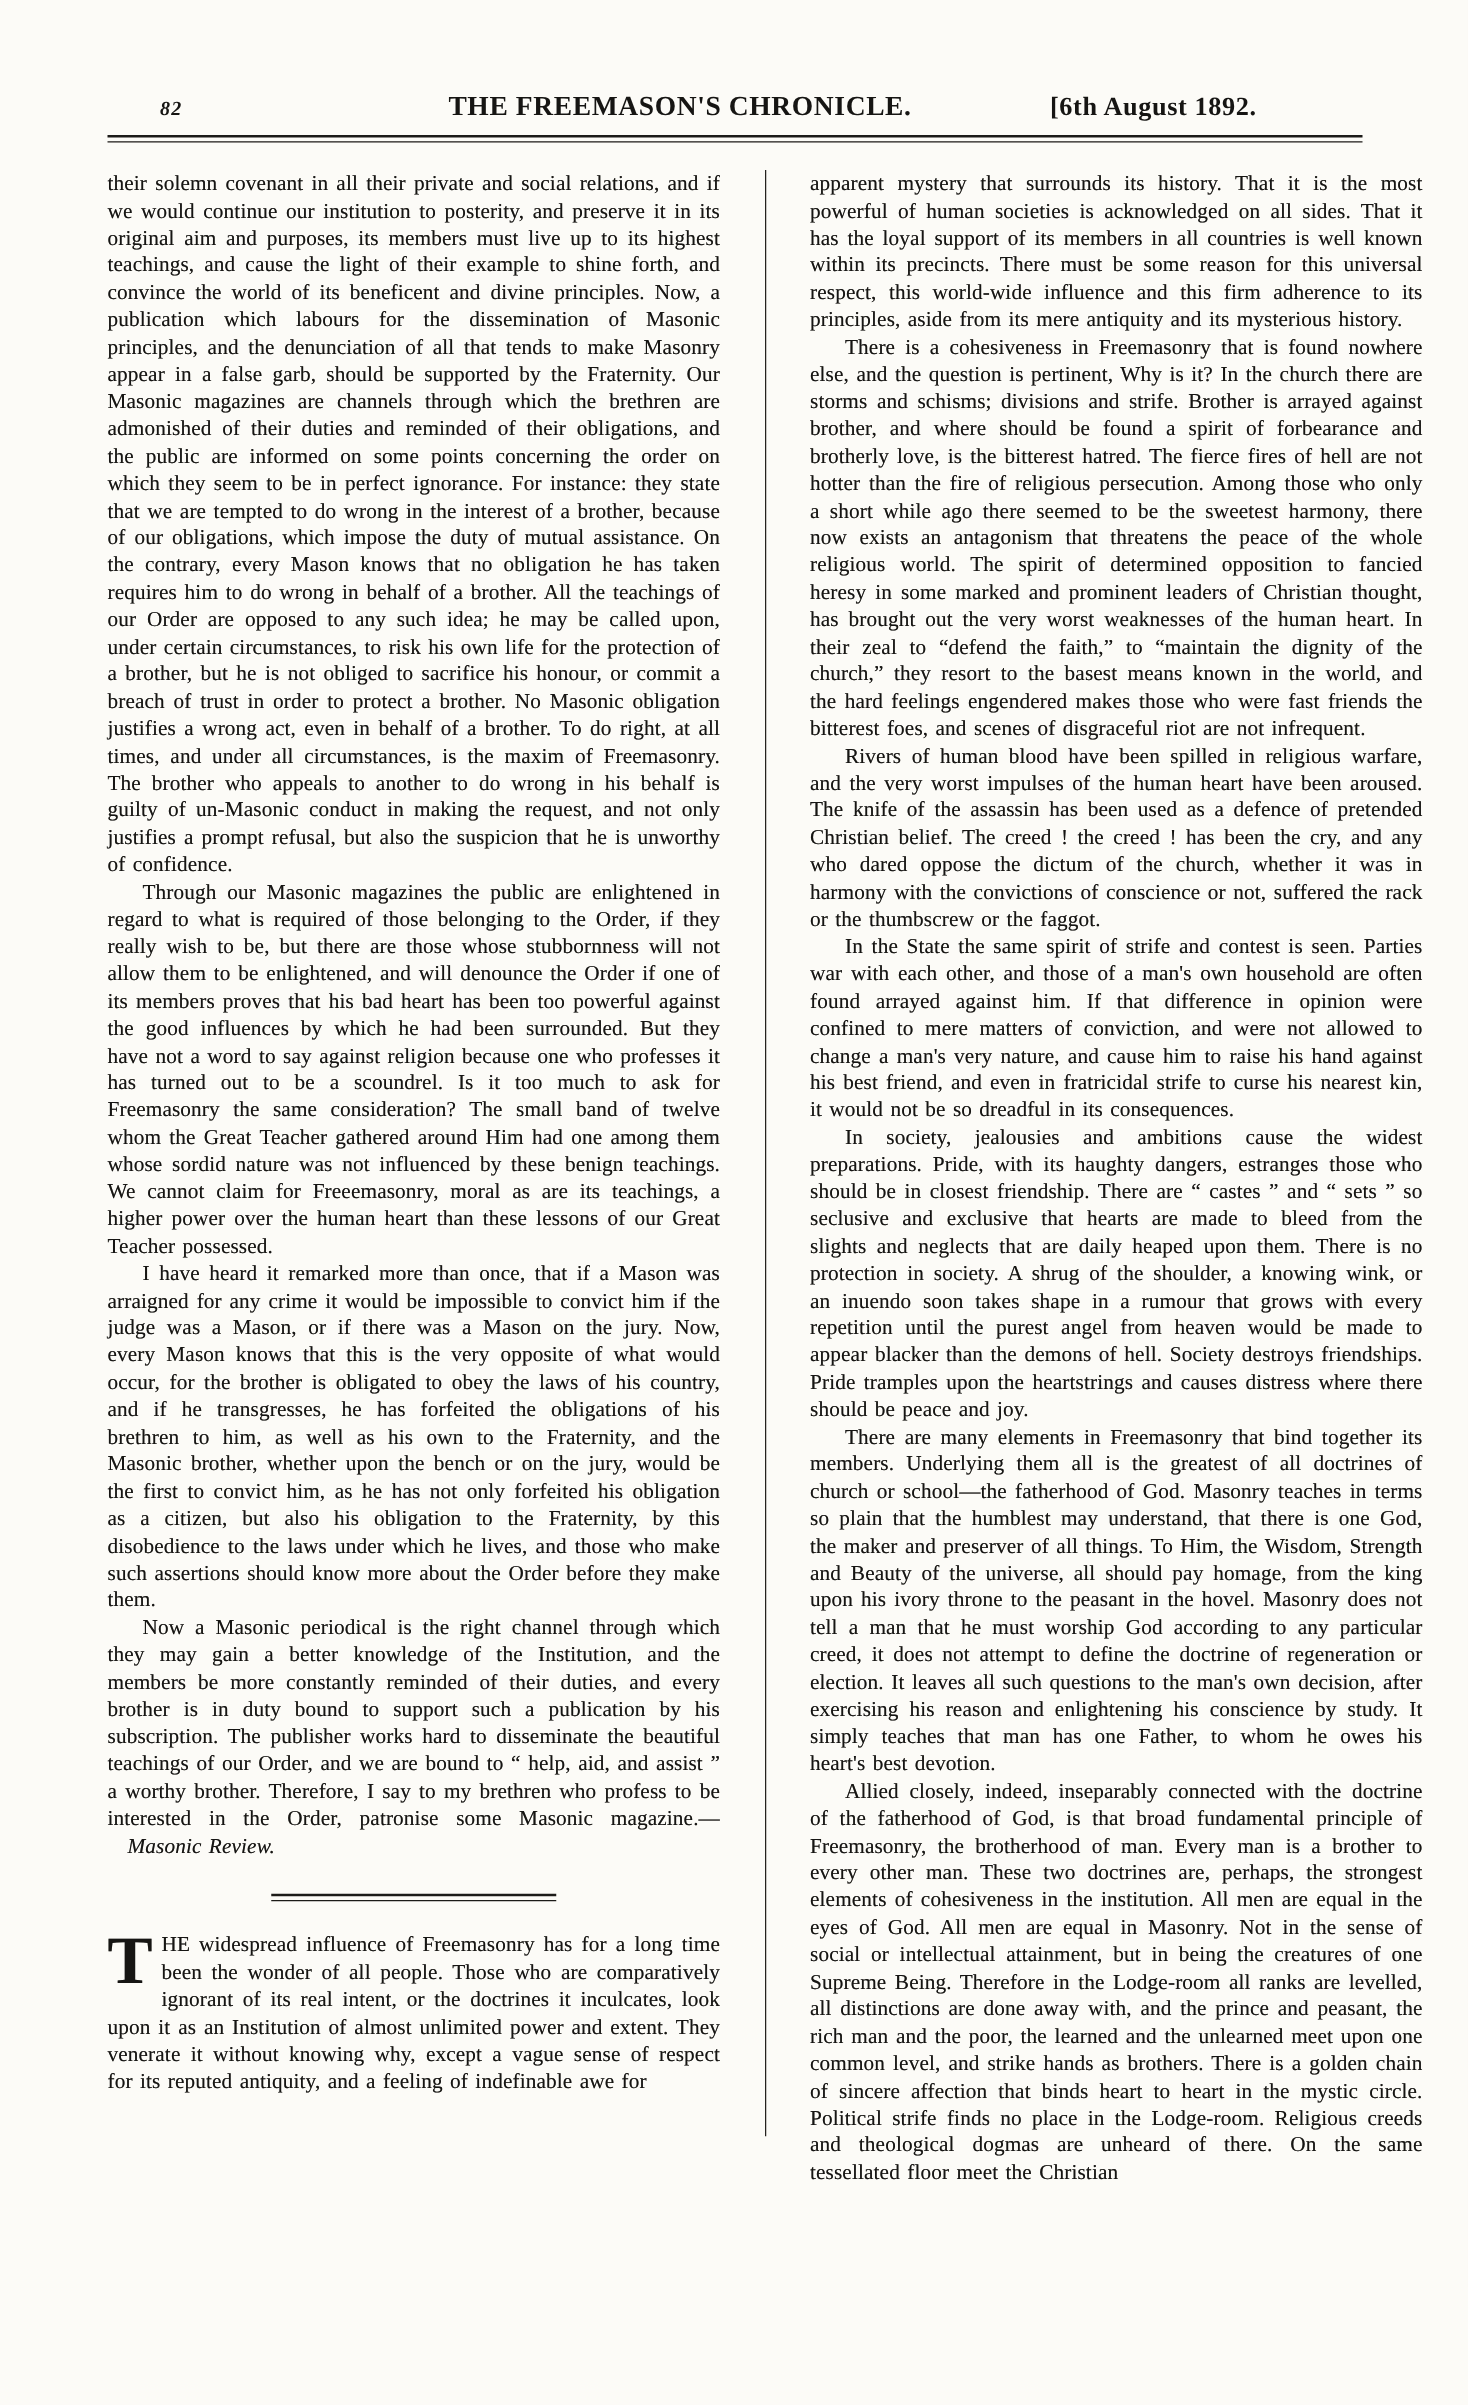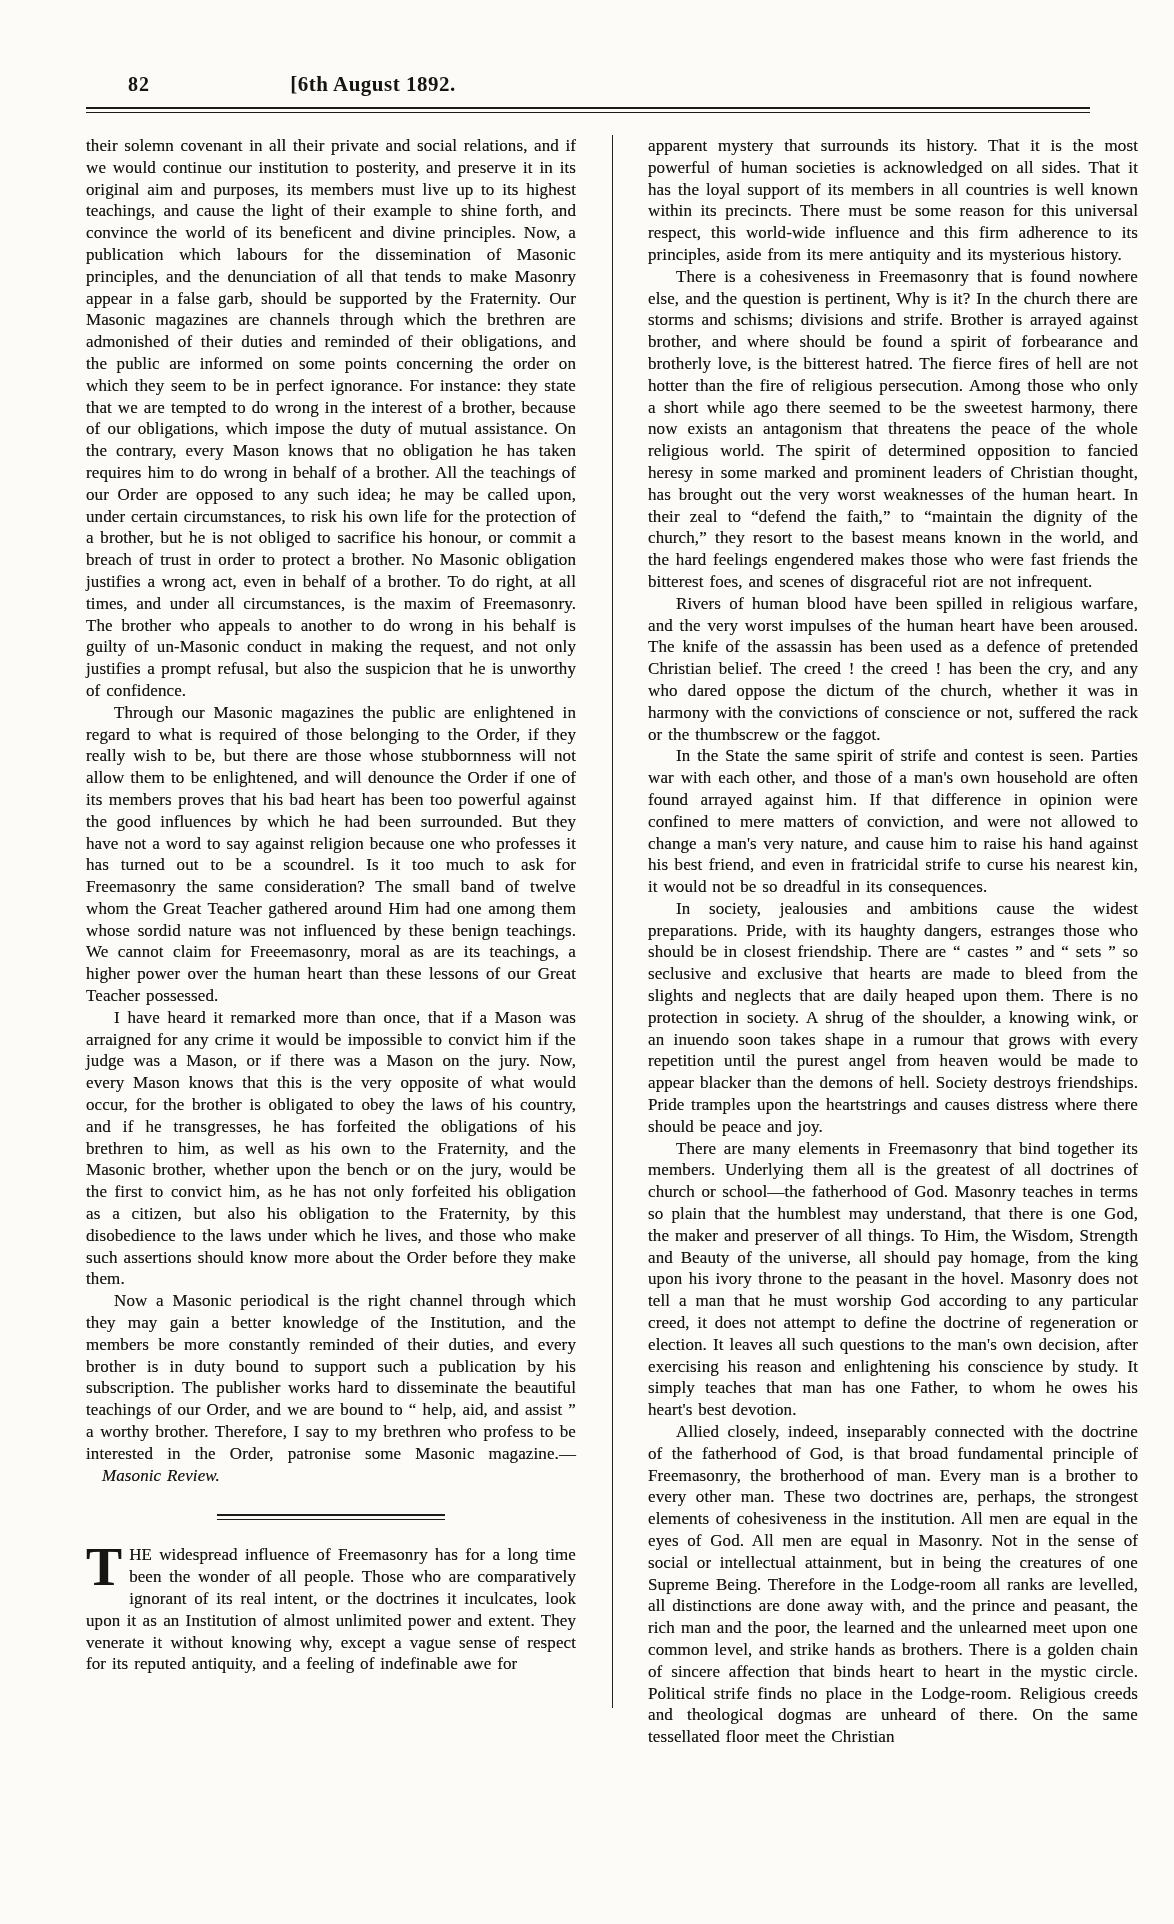--- a/index.html
+++ b/index.html
@@ -19,36 +19,37 @@
   }
   
   .page-header {
     display: flex;
     align-items: baseline;
     padding: 72px 84px 0 86px;
   }
   .page-number {
     flex: 0 0 120px;
     padding-left: 42px;
-    font-size: 20px;
+    font-size: 16px;
     font-weight: bold;
     letter-spacing: 1px;
+    font-style: italic;
   }
   .masthead {
     flex: 1 1 auto;
     margin: 0;
     text-align: center;
     font-size: 22px;
     font-weight: bold;
     letter-spacing: 0.5px;
     white-space: nowrap;
   }
   .issue-date {
     flex: 0 0 250px;
-    text-align: center;
+    text-align: left;
     font-size: 21px;
     font-weight: bold;
     letter-spacing: 0.5px;
     white-space: nowrap;
   }
   .header-rule {
     margin: 10px 84px 0 86px;
     height: 3px;
     border-top: 2px solid #1c1b18;
     border-bottom: 1px solid #1c1b18;
@@ -107,20 +108,21 @@
     padding: 2px 7px 0 0;
   }
 </style>
 </head>
 <body>
 
 <div class="page">
 
   <header class="page-header">
     <span class="page-number">82</span>
+    <h1 class="masthead">THE FREEMASON'S CHRONICLE.</h1>
     <span class="issue-date">[6th August 1892.</span>
   </header>
 
   <div class="header-rule"></div>
 
   <main class="columns">
 
     <section class="col">
       <div>
           <p class="para noindent">their solemn covenant in all their private and social relations, and if we would continue our institution to posterity, and preserve it in its original aim and purposes, its members must live up to its highest teachings, and cause the light of their example to shine forth, and convince the world of its beneficent and divine principles. Now, a publication which labours for the dissemination of Masonic principles, and the denunciation of all that tends to make Masonry appear in a false garb, should be supported by the Fraternity. Our Masonic magazines are channels through which the brethren are admonished of their duties and reminded of their obligations, and the public are informed on some points concerning the order on which they seem to be in perfect ignorance. For instance: they state that we are tempted to do wrong in the interest of a brother, because of our obligations, which impose the duty of mutual assistance. On the contrary, every Mason knows that no obligation he has taken requires him to do wrong in behalf of a brother. All the teachings of our Order are opposed to any such idea; he may be called upon, under certain circumstances, to risk his own life for the protection of a brother, but he is not obliged to sacrifice his honour, or commit a breach of trust in order to protect a brother. No Masonic obligation justifies a wrong act, even in behalf of a brother. To do right, at all times, and under all circumstances, is the maxim of Freemasonry. The brother who appeals to another to do wrong in his behalf is guilty of un-Masonic conduct in making the request, and not only justifies a prompt refusal, but also the suspicion that he is unworthy of confidence.</p>

